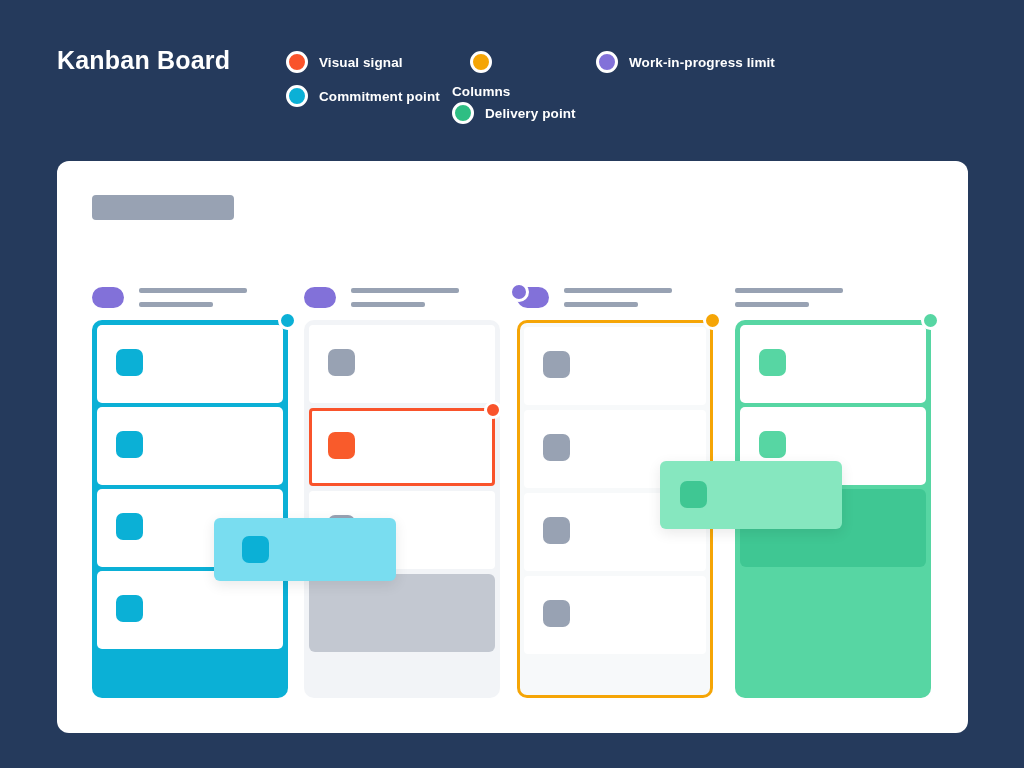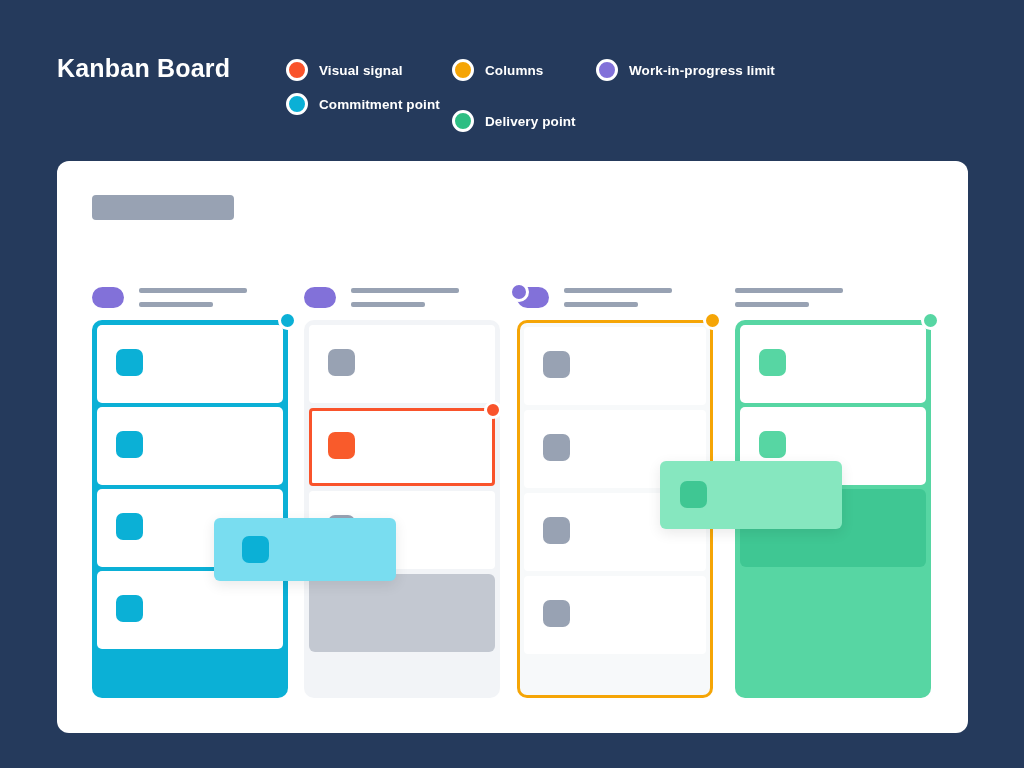--- a/index.html
+++ b/index.html
@@ -12,21 +12,21 @@
 
   body {
     background: #253A5C;
     font-family: "Liberation Sans", sans-serif;
     position: relative;
   }
 
   
   #header {
     position: absolute;
-    left: 0; top: 8px;
+    left: 0; top: 0;
     width: 952px;
     height: 135px;
   }
 
   #page-title {
     position: absolute;
     left: 57px;
     top: 46px;
     font-size: 25px;
     font-weight: bold;
@@ -269,21 +269,21 @@
 
 <div id="header">
 
   <div id="page-title">Kanban Board</div>
 
   <div class="legend-item" style="left:286px; top:51px;">
     <span class="legend-dot" style="background:#F9532B;"></span>
     <span class="legend-label">Visual signal</span>
   </div>
 
-  <div class="legend-item" style="left:452px; top:51px;">
+  <div class="legend-item" style="left:452px; top:51px;flex-direction:column;">
     <span class="legend-dot" style="background:#F5A506;"></span>
     <span class="legend-label">Columns</span>
   </div>
 
   <div class="legend-item" style="left:286px; top:85px;">
     <span class="legend-dot" style="background:#0BB0D6;"></span>
     <span class="legend-label">Commitment point</span>
   </div>
 
   <div class="legend-item" style="left:596px; top:51px;">

